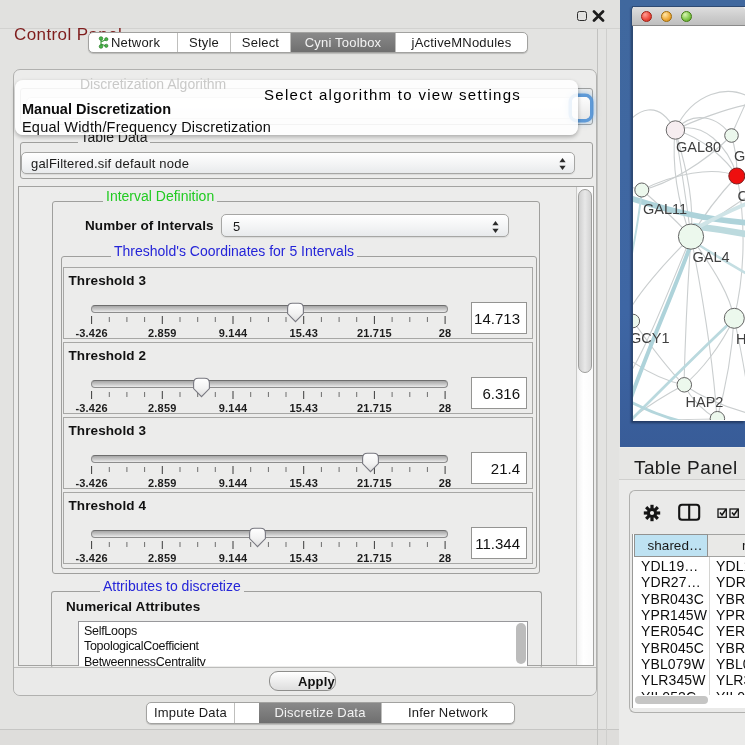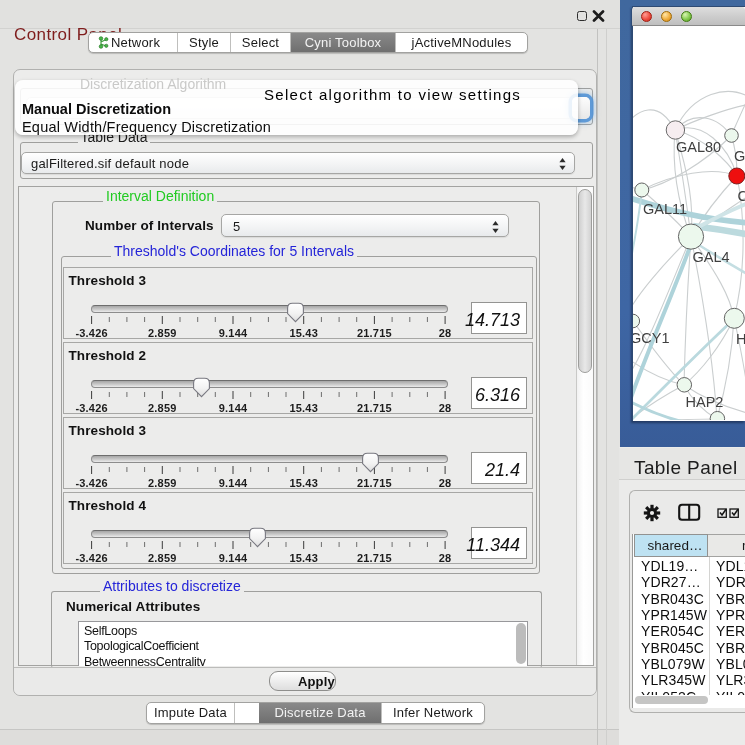--- a/index.html
+++ b/index.html
@@ -12,21 +12,21 @@
 .combo .ctext { position:absolute; left:9px; top:0; font-size:13px; color:#1a1a1a; letter-spacing:0.2px; }
 .arrows { position:absolute; width:9px; }
 .seg { position:absolute; display:flex; background:#fff; border:1px solid #a2a2a0; border-radius:5px; box-shadow:0 1px 1px rgba(0,0,0,0.18); overflow:hidden; }
 .seg > div { font-size:13px; color:#1a1a1a; text-align:center; border-right:1px solid #bfbfbd; letter-spacing:0.2px; }
 .seg > div:last-child { border-right:none; }
 .seg > div.sel { background:linear-gradient(180deg,#898989,#6f6f6f); color:#f3f3f3; }
 .tbox { position:absolute; border:1px solid #a7a7a5; background:#ececeb; }
 .tlabel { position:absolute; left:4.5px; top:5px; font-size:13.5px; font-weight:bold; color:#111; letter-spacing:0.1px; }
 .track { position:absolute; left:26.5px; width:357px; height:8px; border-radius:4px; border:1px solid #8c8c8c; border-top-color:#6d6d6d; background:linear-gradient(180deg,#a6a6a6,#c9c9c9 55%,#ebebeb); }
 .vbox { position:absolute; left:407px; top:34px; width:56px; height:32px; background:#fff; border:1px solid #949492; }
-.vbox span { position:absolute; right:6px; top:7px; font-size:18px; color:#111;font-style:italic; }
+.vbox span { position:absolute; right:6px; top:7px; font-size:15px; color:#111; }
 .ticklab { position:absolute; font-size:11px; font-weight:bold; color:#1c1c1c; transform:translateX(-50%); white-space:nowrap; letter-spacing:0.2px; }
 </style>
 </head>
 <body>
 
 <div class="abs" style="left:0;top:0;width:620px;height:29px;background:#e1e1df;border-bottom:1px solid #d2d2d0;">
   <span style="position:absolute;left:14px;top:25px;font-size:17px;color:#7f1d1d;letter-spacing:0.4px;">Control Panel</span>
   <span style="position:absolute;left:577px;top:11px;width:10px;height:10px;border:1.6px solid #2d2d2d;border-radius:2.5px;"></span>
   <svg style="position:absolute;left:592px;top:10px" width="13" height="12" viewBox="0 0 13 12">
       <path d="M2,1.5 L11,10.5 M11,1.5 L2,10.5" stroke="#1c1c1c" stroke-width="2.7" stroke-linecap="round" fill="none"></path>
@@ -200,21 +200,21 @@
   <div style="position:absolute;left:5px;top:2px;font-size:12.5px;color:#111;line-height:15.3px;letter-spacing:-0.3px;">SelfLoops<br>TopologicalCoefficient<br>BetweennessCentrality</div>
   <div style="position:absolute;right:1px;top:1px;width:10px;height:41px;background:#bcbcbc;border-radius:5px;"></div>
 </div>
 
 <div class="abs" style="left:14px;top:667px;width:582px;height:28px;background:#eaeae9;border-top:1px solid #bcbcba;border-radius:0 0 7px 7px;"></div>
 <div class="abs" style="left:269px;top:671px;width:67px;height:20px;background:linear-gradient(180deg,#ffffff,#ececec 55%,#dedede);border:1px solid #8e8e8c;border-radius:9px;text-align:right;font-size:13px;font-weight:bold;color:#111;line-height:19px;letter-spacing:0.2px;">Apply</div>
 
 <div class="seg" style="left:146px;top:702px;height:22px;">
   <div style="width:88px;line-height:20px;">Impute Data</div>
   <div class="sel" style="width:123px;line-height:20px;margin-left:24px;">Discretize Data</div>
-  <div style="width:102px;line-height:20px;border-radius:10px;">Infer Network</div>
+  <div style="width:132px;line-height:20px;border-radius:10px;">Infer Network</div>
 </div>
 
 <div class="abs" style="left:0;top:729px;width:620px;height:16px;background:#dedddb;border-top:1px solid #c6c6c4;"></div>
 
 <div class="abs" style="left:597px;top:29px;width:1px;height:716px;background:#c2c2c0;"></div>
 <div class="abs" style="left:606px;top:29px;width:1px;height:716px;background:#cfcfcd;"></div>
 
 <div class="abs" style="left:15px;top:80px;width:563px;height:55px;background:rgba(255,255,255,0.88);border-radius:8px;box-shadow:0 2px 4px rgba(0,0,0,0.28);">
   <span style="position:absolute;left:217px;top:6px;font-size:15px;color:#000000;letter-spacing:1.3px;margin-left:32px;">Select algorithm to view settings</span>
   <span style="position:absolute;left:7px;top:39px;font-size:14.5px;color:#0c0c0c;letter-spacing:0.2px;">Equal Width/Frequency Discretization</span>

